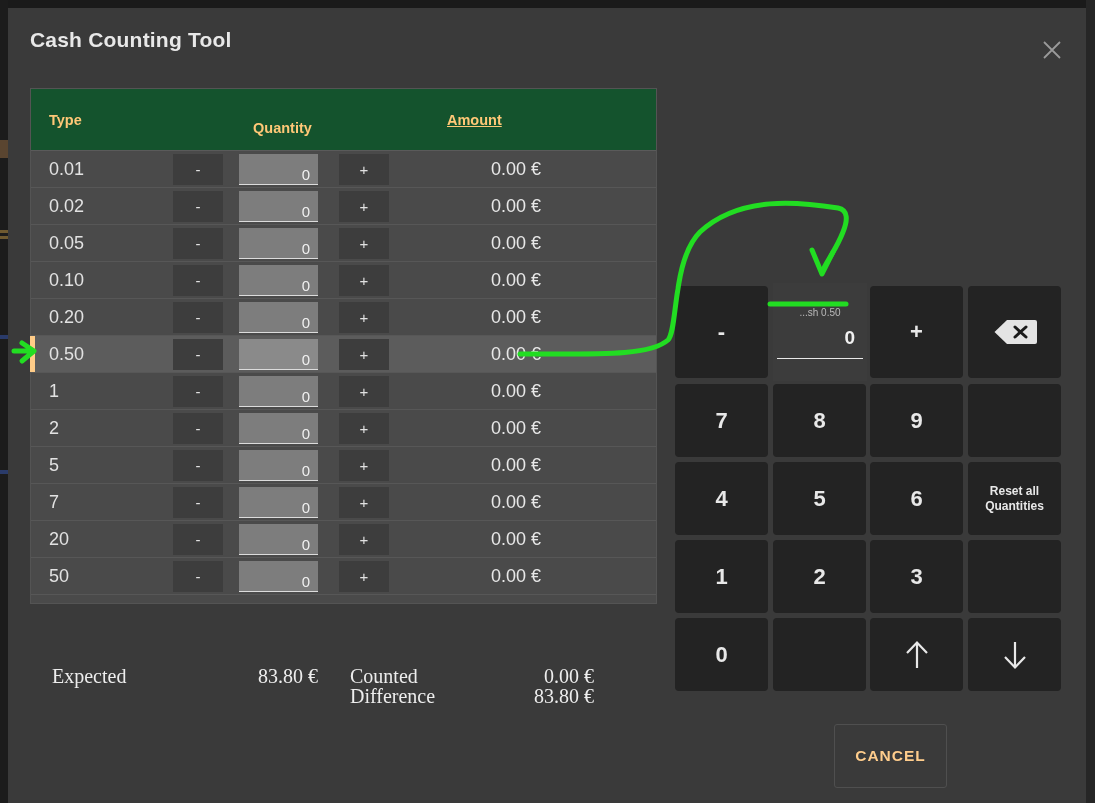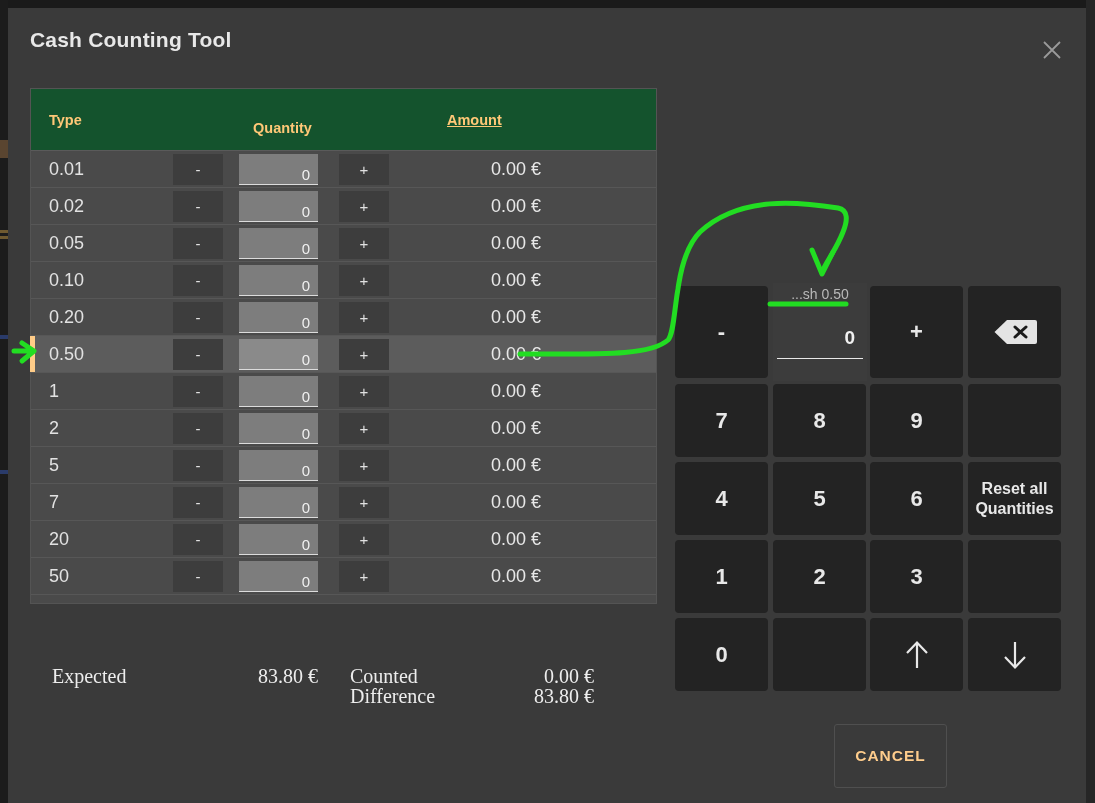--- a/index.html
+++ b/index.html
@@ -139,30 +139,30 @@
     border-radius: 4px;
     display: flex; align-items: center; justify-content: center;
     color: #e8e8e8;
     font-size: 22px; font-weight: bold;
     cursor: pointer;
     text-align: center;
     line-height: 1.25;
     user-select: none;
   }
   .key.blank { background: #232323; cursor: default; }
-  .key.reset { font-size: 16px; }
+  .key.reset { font-size: 12px; }
   .key-input {
     position: absolute;
     background: #3c3c3c;
     cursor: text;
   }
   .key-input-label {
-    position: absolute; left: 0; right: 0; top: 3px;
+    position: absolute; left: 0; right: 0; top: 24px;
     text-align: center;
-    font-size: 14px; color: #b9b9b9;
+    font-size: 10px; color: #b9b9b9;
     white-space: nowrap; overflow: hidden;
   }
   .key-input-value {
     position: absolute; right: 12px; bottom: 32px;
     font-size: 19px; font-weight: bold; color: #f0f0f0;
   }
   .key-input-underline {
     position: absolute; left: 4px; right: 4px; bottom: 22px;
     height: 1.5px; background: #e8e8e8;
   }

